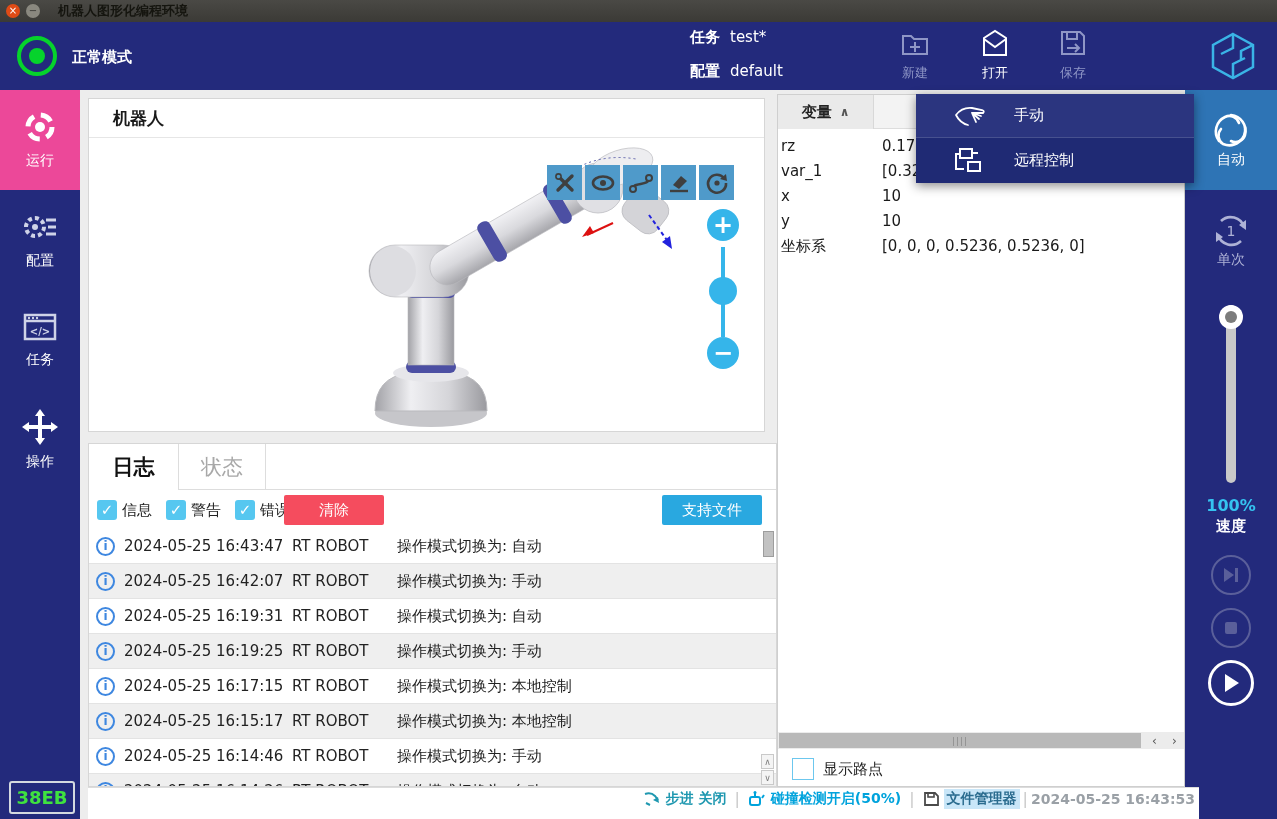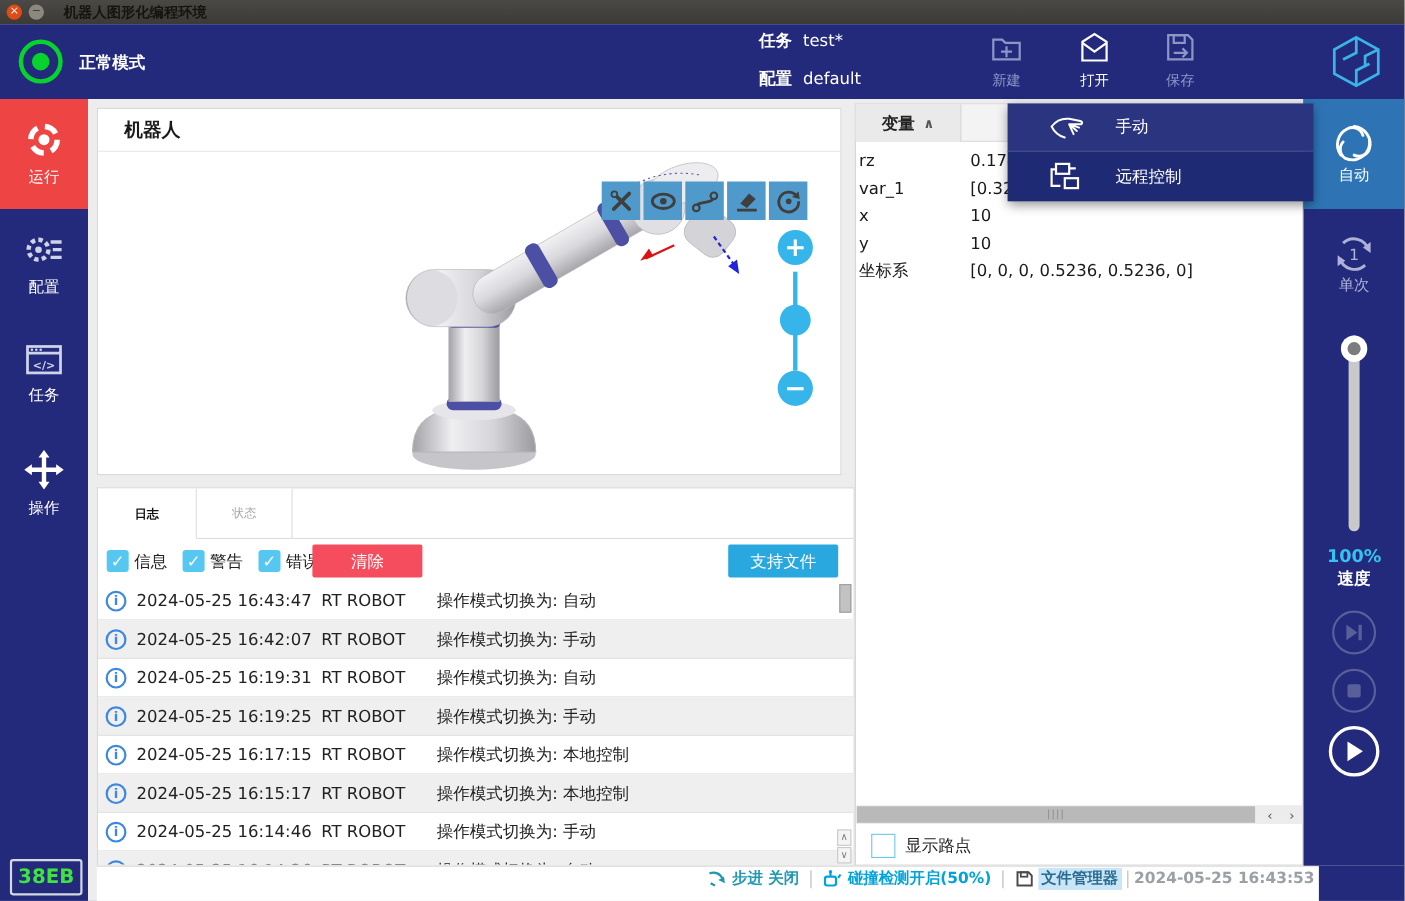--- a/index.html
+++ b/index.html
@@ -25,42 +25,42 @@
   .hdr-kv .k { font-weight:bold; }
   .hdr-action { position:absolute; top:6px; width:60px; text-align:center; color:#8f96c6; cursor:pointer; }
   .hdr-action .lbl { font-size:13px; margin-top:2px; }
   .hdr-action.active { color:#fff; }
   .logo-box { position:absolute; right:18px; top:8px; }
 
   
   .lsb { position:absolute; left:0; top:90px; width:80px; height:729px; background:#232a7c; z-index:20; }
   .nav-item { position:absolute; left:0; width:80px; height:100px; display:flex; flex-direction:column;
     align-items:center; justify-content:center; gap:8px; cursor:pointer; }
-  .nav-item.active { background:#ef4444; }
+  .nav-item.active { background:#ec4899; }
   .nav-label { color:#fff; font-size:14px; }
   .badge-38eb { position:absolute; left:9px; top:691px; width:66px; height:33px; border:2px solid #d4d9e0;
     border-radius:3px; color:#3fe23f; font-size:18px; font-weight:bold; display:flex; align-items:center; justify-content:center; }
 
   
   .robot-panel { position:absolute; left:88px; top:98px; width:677px; height:334px; background:#fff;
     border:1px solid #d6d6d6; z-index:5; }
   .robot-title { position:absolute; left:24px; top:8px; font-size:17px; font-weight:bold; color:#1a1a1a; }
   .robot-title-line { position:absolute; left:0; top:38px; width:675px; height:1px; background:#e6e6e6; }
   .vt-btn { position:absolute; top:66px; width:35px; height:35px; background:#4f9aca; display:flex;
     align-items:center; justify-content:center; cursor:pointer; }
   .zoom-btn { position:absolute; width:32px; height:32px; border-radius:50%; background:#35b5ea; color:#fff;
     font-size:24px; font-weight:bold; display:flex; align-items:center; justify-content:center; cursor:pointer; line-height:1;}
   .zoom-track { position:absolute; left:632px; top:148px; width:4px; height:90px; background:#35b5ea; }
   .zoom-handle { position:absolute; left:620px; top:178px; width:28px; height:28px; border-radius:50%; background:#35b5ea; cursor:pointer; }
 
   
   .log-panel { position:absolute; left:88px; top:443px; width:689px; height:344px; background:#fff;
     border:1px solid #d6d6d6; z-index:5; overflow:hidden; }
   .tab { position:absolute; top:0; height:46px; display:flex; align-items:center; justify-content:center;
-    font-size:11px; border-right:1px solid #ddd; border-bottom:1px solid #ddd; cursor:pointer; background:#fff; }
+    font-size:21px; border-right:1px solid #ddd; border-bottom:1px solid #ddd; cursor:pointer; background:#fff; }
   .tab-rest { position:absolute; top:0; left:177px; width:512px; height:46px; border-bottom:1px solid #ddd; }
   .filter-row { position:absolute; top:47px; left:0; width:687px; height:38px; display:flex; align-items:center; }
   .chk { width:20px; height:20px; background:#56c7f0; border-radius:3px; color:#fff; font-size:15px;
     display:flex; align-items:center; justify-content:center; cursor:pointer; }
   .chk-label { font-size:15px; color:#222; margin:0 14px 0 5px; }
   .btn-clear { position:absolute; left:195px; width:100px; height:30px; background:#f54c5e; color:#fff;
     border:none; font-size:15px; border-radius:2px; cursor:pointer; }
   .btn-support { position:absolute; right:14px; width:100px; height:30px; background:#29a8e0; color:#fff;
     border:none; font-size:15px; border-radius:2px; cursor:pointer; }
   .log-list { position:absolute; top:85px; left:0; width:687px; height:259px; overflow:hidden; }

